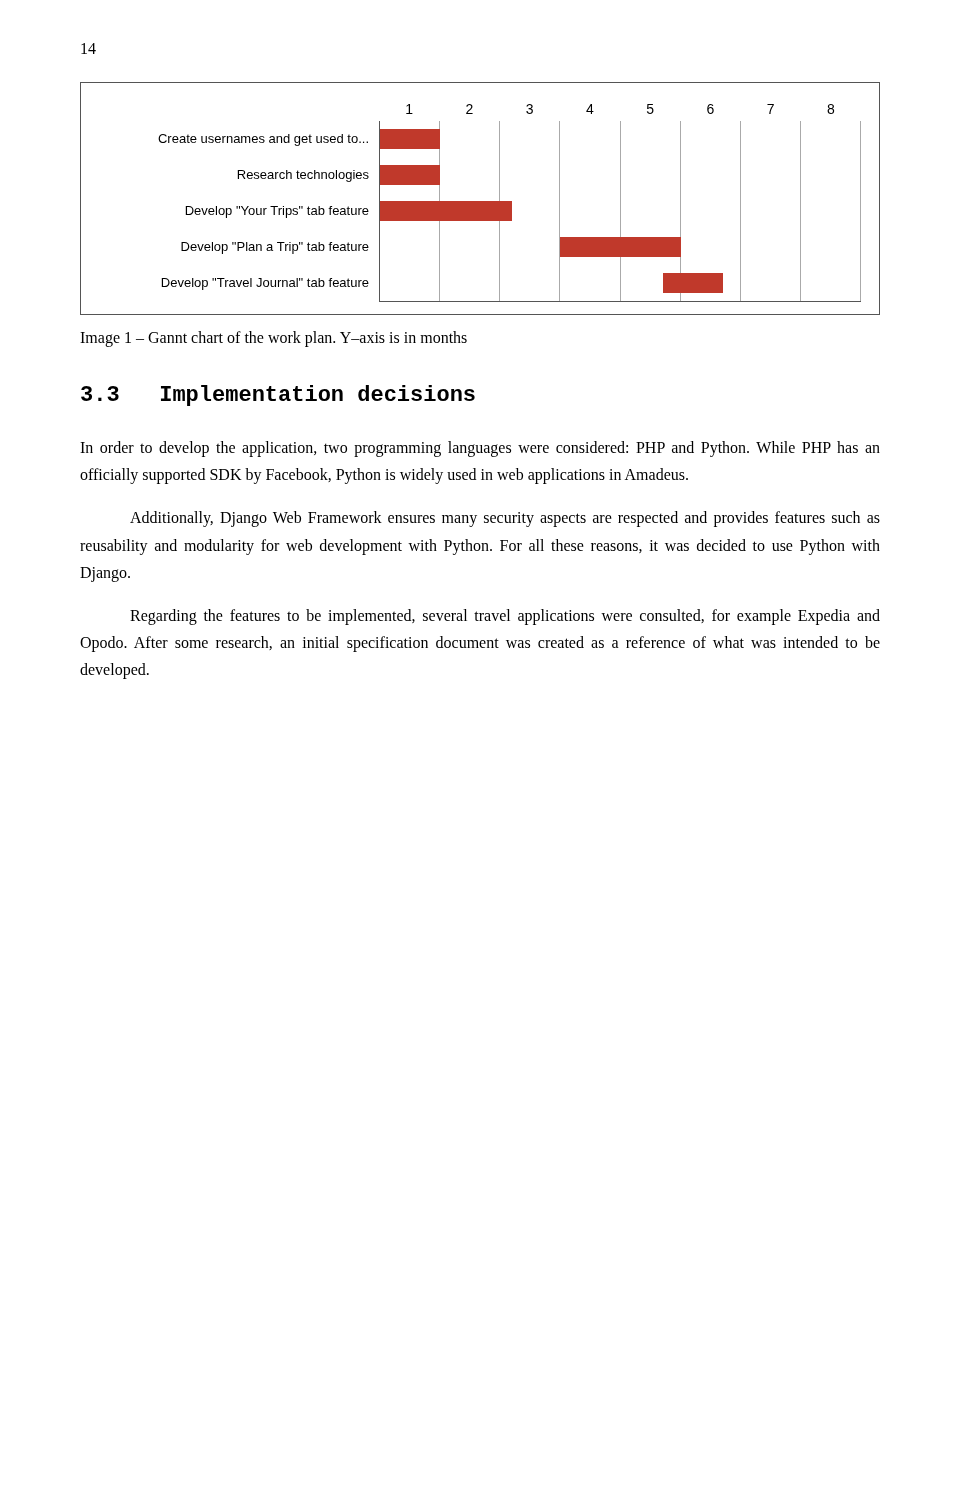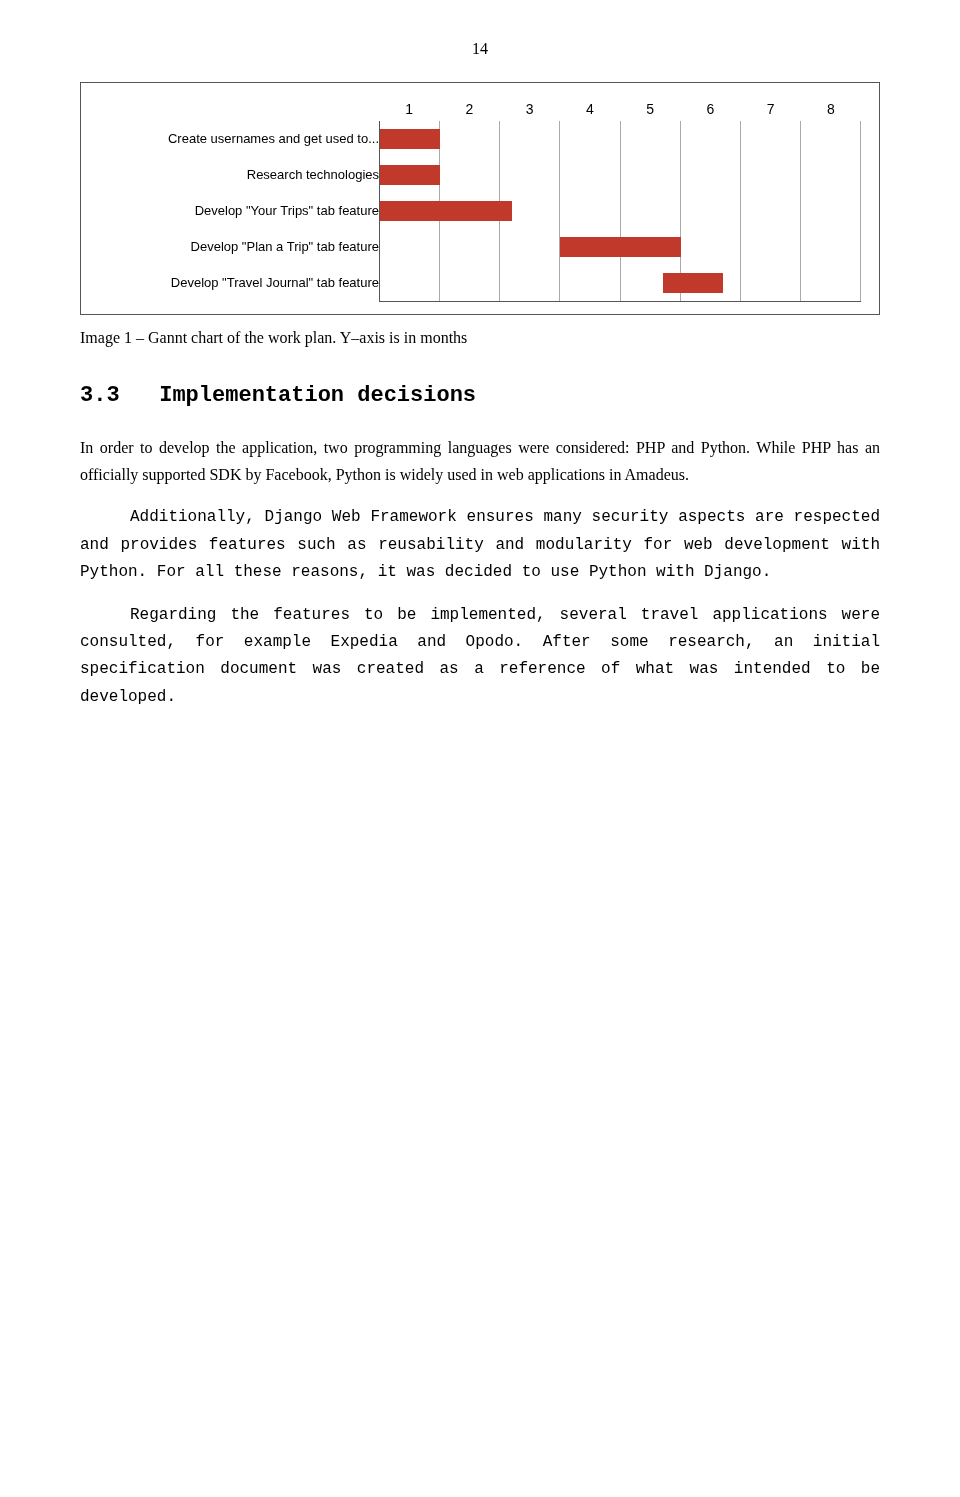--- a/index.html
+++ b/index.html
@@ -6,21 +6,21 @@
     body {
       background: #ffffff;
       font-family: "Times New Roman", Times, serif;
       color: #000000;
       width: 960px;
       min-height: 1497px;
       padding: 40px 80px 60px 80px;
     }
 
     .page-number {
-      text-align: center;
+      text-align: left;
       font-size: 16px;
       margin-bottom: 24px;
       font-family: "Times New Roman", Times, serif;
     }
 
     .chart-container {
       border: 1.5px solid #555;
       margin: 0 auto 10px auto;
       padding: 18px 18px 12px 18px;
       width: 100%;
@@ -51,20 +51,21 @@
       height: 36px;
       border-top: none;
     }
 
     .gantt-label {
       width: 280px;
       min-width: 280px;
       font-size: 13px;
       font-family: Arial, sans-serif;
       text-align: right;
+      padding-right: 10px;
       line-height: 1.2;
     }
 
     .gantt-bars {
       flex: 1;
       display: flex;
       position: relative;
       height: 100%;
       border-left: 1.5px solid #555;
     }
@@ -125,21 +126,21 @@
       font-family: "Times New Roman", Times, serif;
       margin-top: 26px;
     }
 
     .body-text-indent {
       font-size: 16px;
       line-height: 1.7;
       text-align: justify;
       margin-bottom: 16px;
       text-indent: 50px;
-      font-family: Liberation Mono, monospace;
+      font-family: Liberation Serif, serif;
     }
   </style>
 </head>
 <body>
 
 <div class="page-number">14</div>
 
 <div class="chart-container">
   <div class="gantt-wrapper">
 

